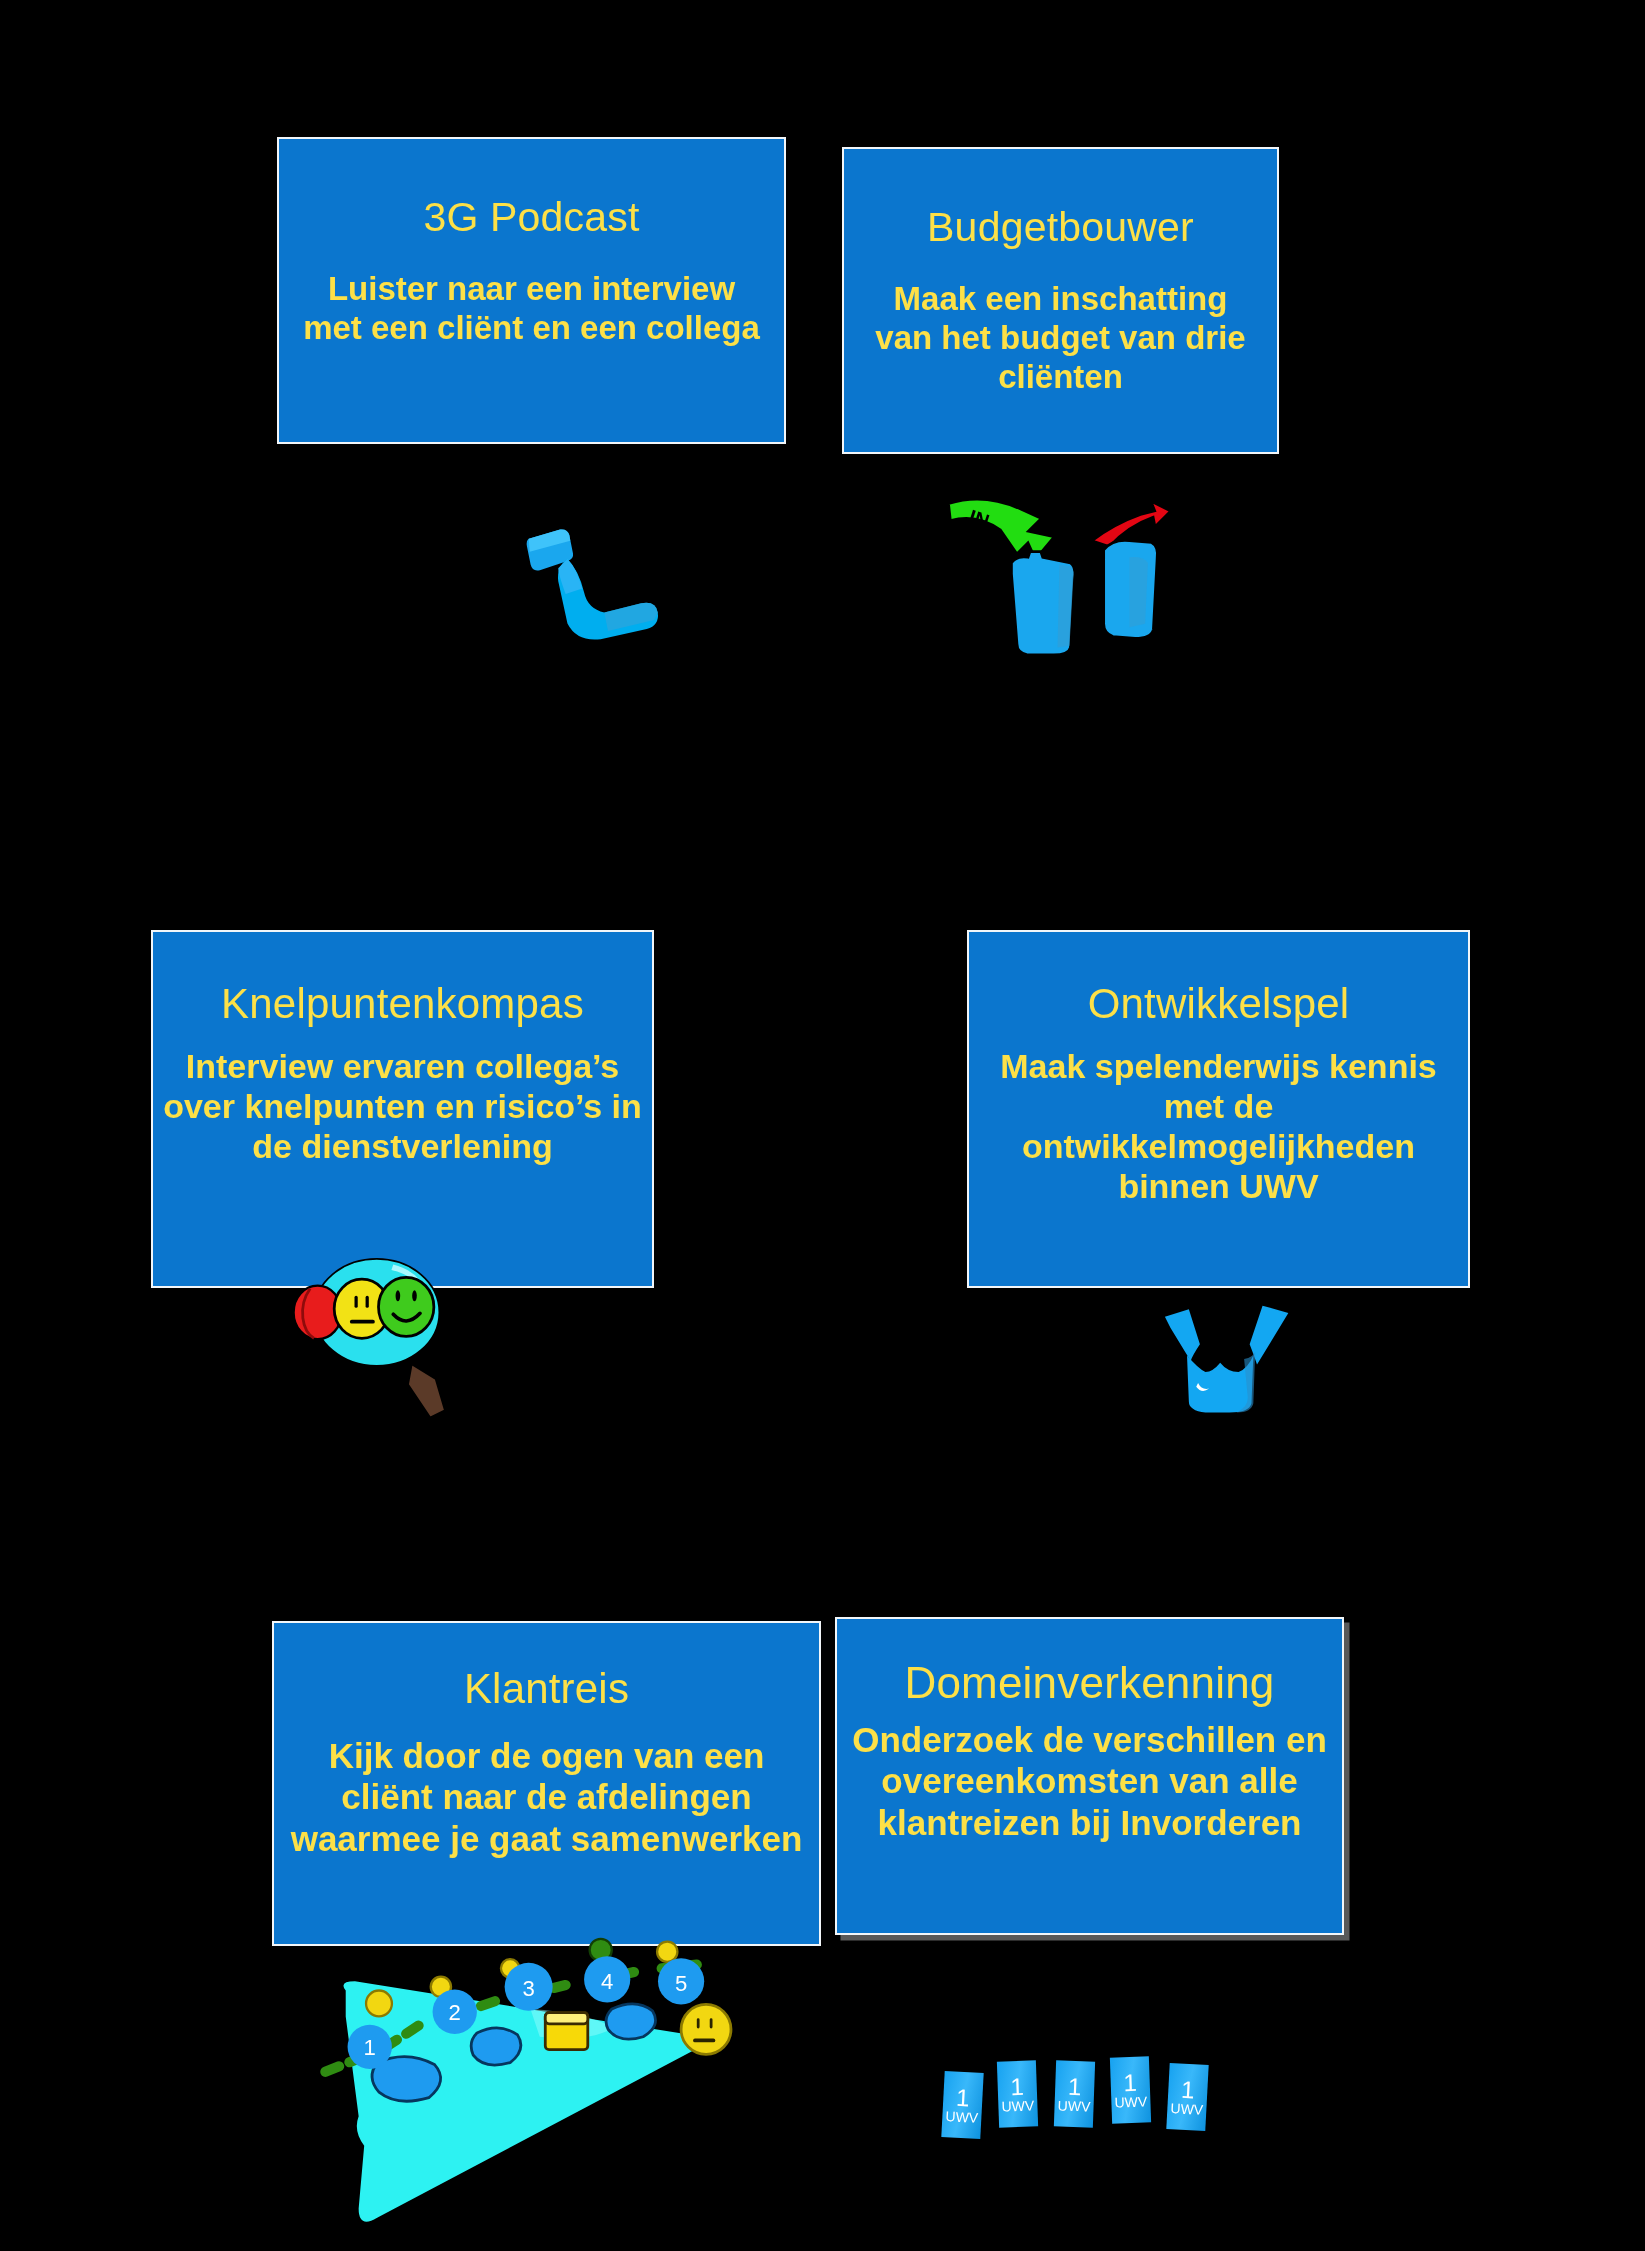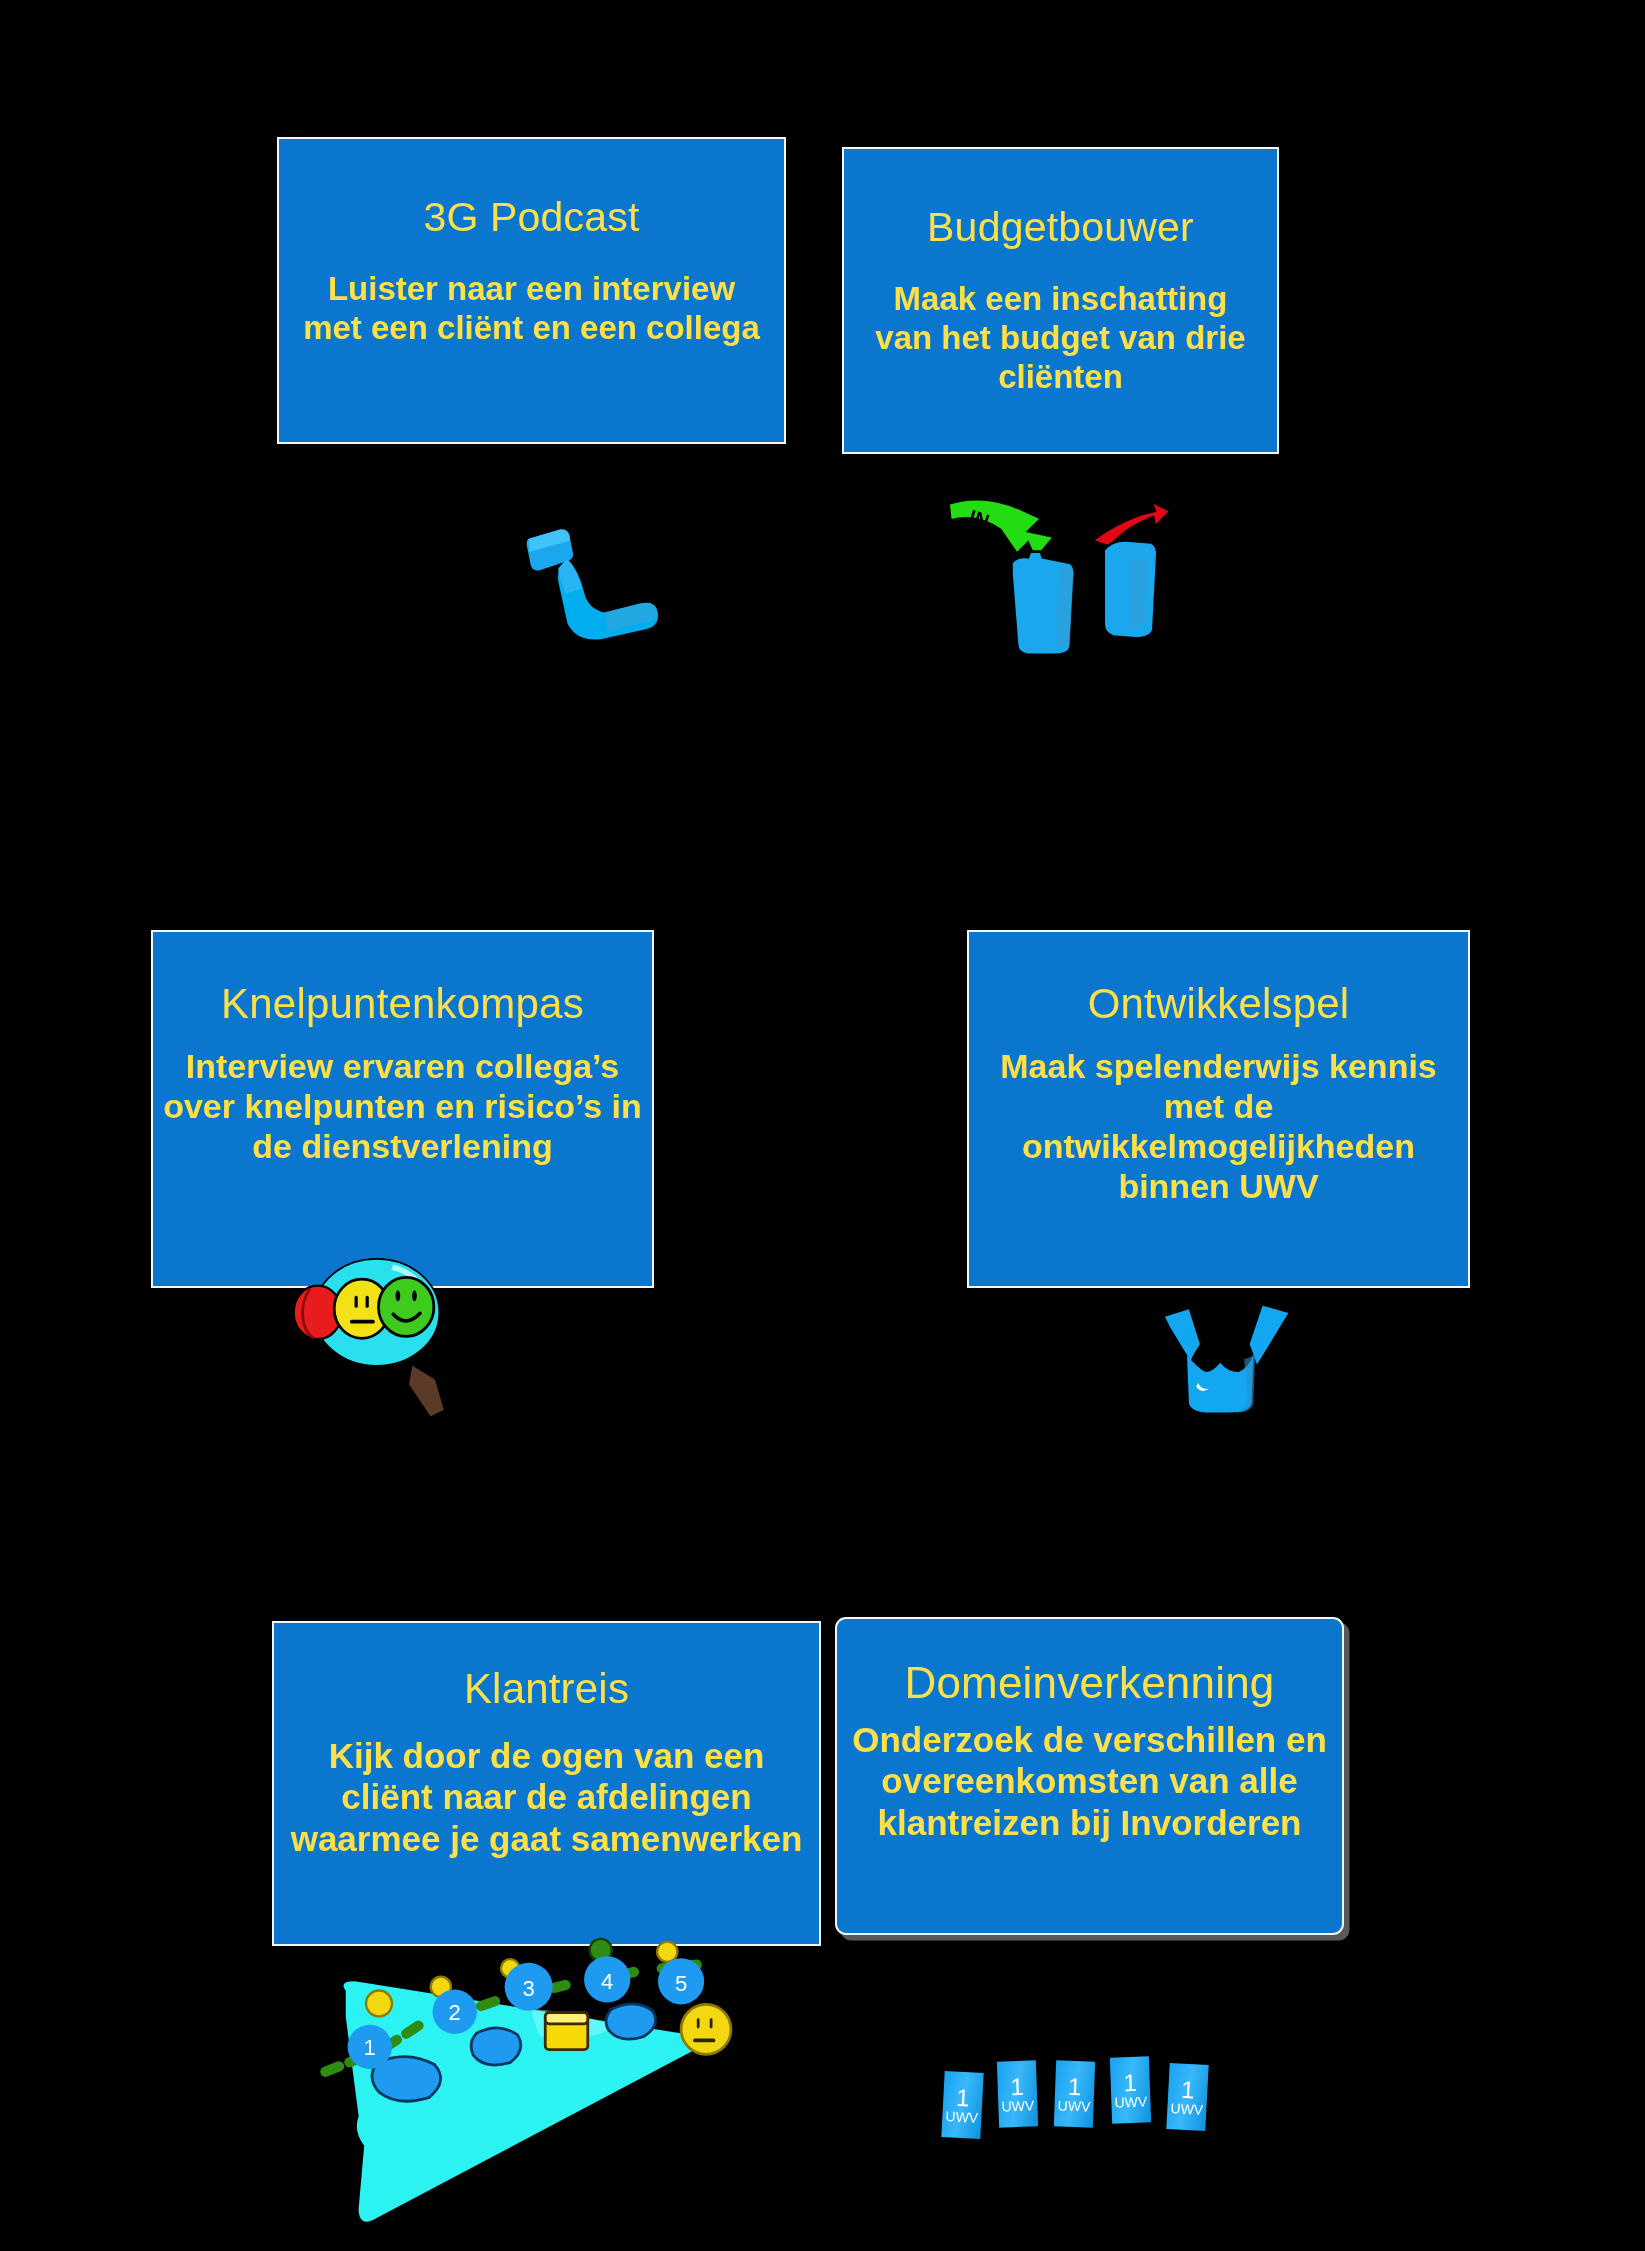--- a/index.html
+++ b/index.html
@@ -48,21 +48,21 @@
   #card-podcast .desc, #card-budgetbouwer .desc { font-size: 33px; margin-top: 31px; width: 92%; }
 
   
   #card-knelpunten   { left: 151px; top: 930px; width: 503px; height: 358px; }
   #card-ontwikkel    { left: 967px; top: 930px; width: 503px; height: 358px; }
   #card-knelpunten .title, #card-ontwikkel .title { font-size: 42px; margin-top: 50px; }
   #card-knelpunten .desc, #card-ontwikkel .desc { font-size: 34px; margin-top: 20px; width: 96%; }
 
   
   #card-klantreis    { left: 272px; top: 1621px; width: 549px; height: 325px; }
-  #card-domein       { left: 835px; top: 1617px; width: 509px; height: 318px; box-shadow: 5.5px 5.5px 0 rgba(255,255,255,.35); border-radius: 11px; }
+  #card-domein       { left: 835px; top: 1617px; width: 509px; height: 318px; box-shadow: 5.5px 5.5px 0 rgba(255,255,255,.35); }
   #card-klantreis .title { font-size: 42px; margin-top: 44px; }
   #card-klantreis .desc  { font-size: 35px; margin-top: 24px; width: 95%; }
   #card-domein .title    { font-size: 44px; margin-top: 41px; }
   #card-domein .desc     { font-size: 35px; margin-top: 13px; width: 94%; }
 
   
   .icon-wrap { position: absolute; }
 
   
   #icon-podcast { left: 512px; top: 513px; width: 157px; height: 129px; }

